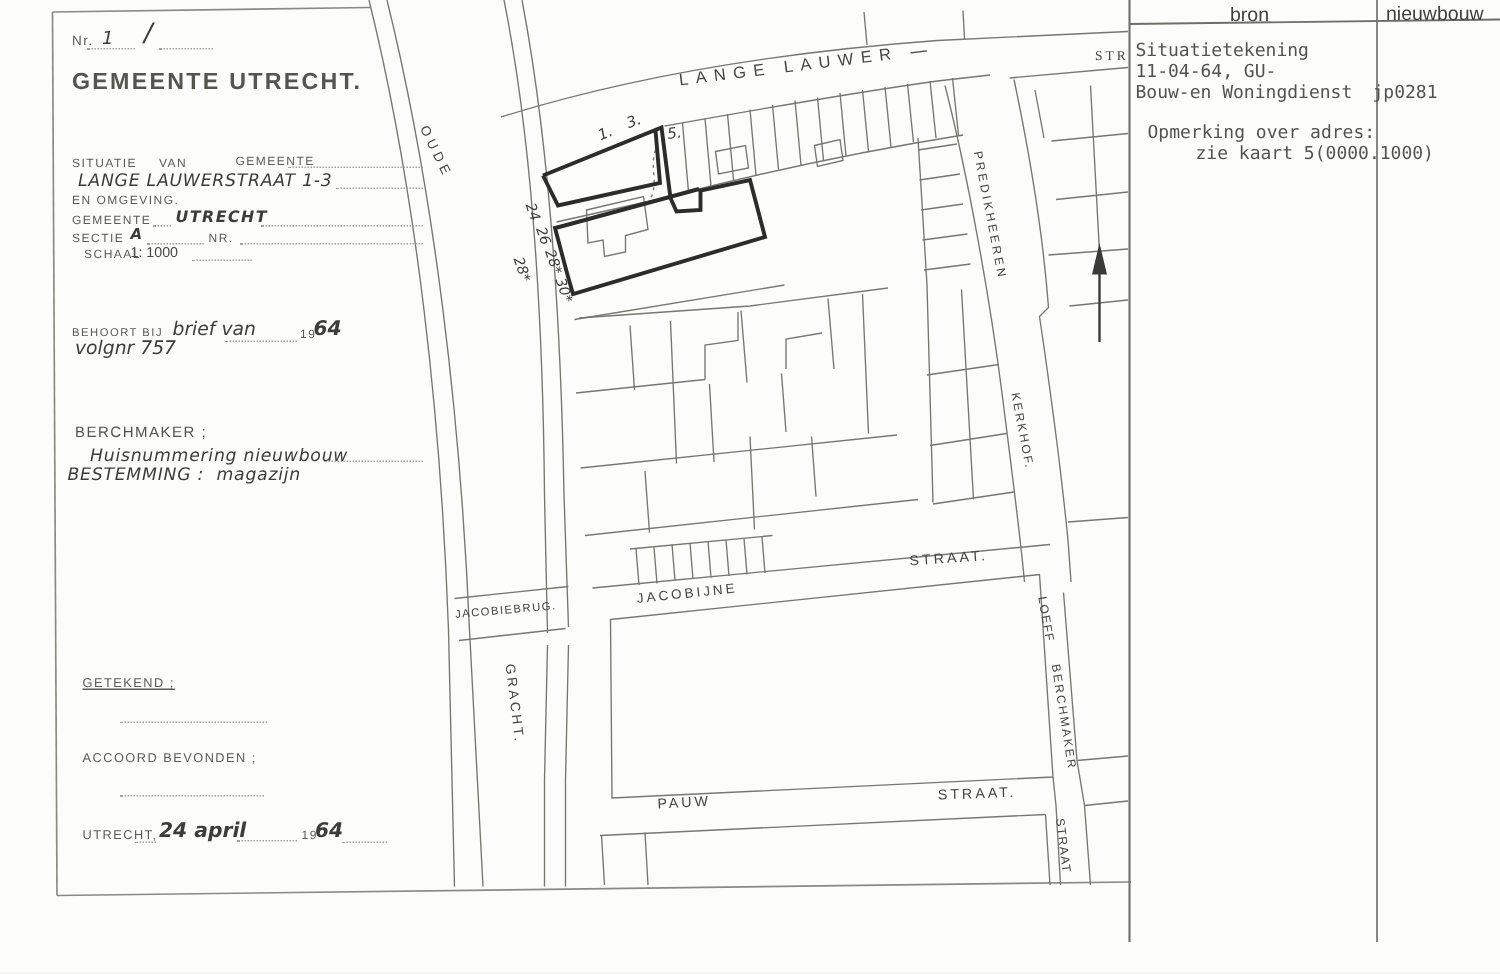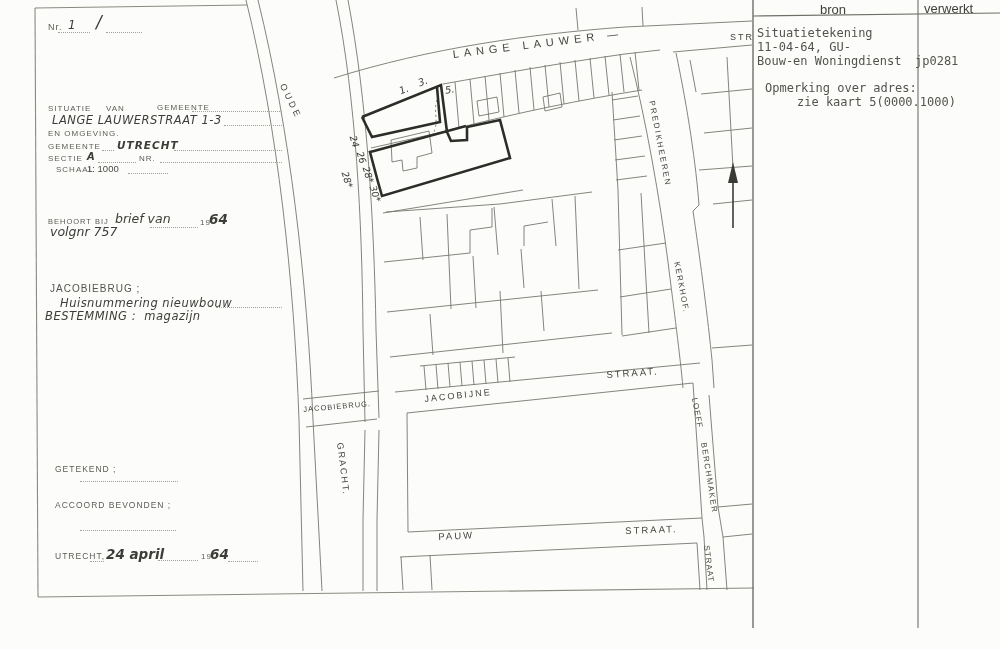--- a/index.html
+++ b/index.html
@@ -101,20 +101,21 @@
       <polygon points="733,162 728,183 738,183" fill="#3a3a36"></polygon>
     </g>
   </svg>
 
   <div class="abs lbl" style="left:48px;top:22px;font-size:9px;">Nr.</div>
   <div class="abs hand" style="left:68px;top:18px;font-size:12px;">1</div>
   <div class="abs hand" style="left:96px;top:12px;font-size:17px;">/</div>
   <div class="dot" style="left:58px;top:31px;width:32px;"></div>
   <div class="dot" style="left:106px;top:31px;width:36px;"></div>
 
+  <div class="abs" style="left:48px;top:46px;font-size:15.5px;letter-spacing:1.5px;color:#55554f;font-weight:bold;">GEMEENTE UTRECHT.</div>
 
   <div class="abs lbl" style="left:48px;top:104px;">SITUATIE</div>
   <div class="abs lbl" style="left:106px;top:104px;">VAN</div>
   <div class="abs lbl" style="left:157px;top:103px;">GEMEENTE</div>
   <div class="dot" style="left:192px;top:110px;width:90px;"></div>
   <div class="abs hand" style="left:52px;top:113px;font-size:11.5px;letter-spacing:0.5px;">LANGE LAUWERSTRAAT 1-3</div>
   <div class="dot" style="left:224px;top:124px;width:58px;"></div>
   <div class="abs lbl" style="left:48px;top:129px;">EN OMGEVING.</div>
 
   <div class="abs lbl" style="left:48px;top:142px;">GEMEENTE</div>
@@ -132,40 +133,40 @@
   <div class="abs" style="left:87px;top:163px;font-size:9.5px;color:#4a4a44;">1: 1000</div>
   <div class="dot" style="left:128px;top:172px;width:40px;"></div>
 
   <div class="abs lbl" style="left:48px;top:217px;font-size:7.5px;">BEHOORT BIJ</div>
   <div class="abs hand" style="left:115px;top:211px;font-size:12.5px;">brief van</div>
   <div class="dot" style="left:150px;top:226px;width:48px;"></div>
   <div class="abs lbl" style="left:200px;top:218px;font-size:8px;">19</div>
   <div class="abs hand" style="left:209px;top:211px;font-size:13.5px;font-weight:bold;">64</div>
   <div class="abs hand" style="left:50px;top:224px;font-size:12.5px;">volgnr 757</div>
 
-  <div class="abs" style="left:50px;top:283px;font-size:10px;letter-spacing:1px;color:#53534d;">JACOBIEBRUG ;</div>
+  <div class="abs" style="left:50px;top:283px;font-size:10px;letter-spacing:1px;color:#53534d;">BERCHMAKER ;</div>
   <div class="abs hand" style="left:60px;top:296px;font-size:11.5px;letter-spacing:0.5px;">Huisnummering nieuwbouw</div>
   <div class="dot" style="left:216px;top:306px;width:66px;"></div>
   <div class="abs hand" style="left:45px;top:309px;font-size:11.5px;letter-spacing:0.5px;"><span>BESTEMMING :</span>&nbsp;&nbsp;<span>magazijn</span></div>
 
-  <div class="abs lbl" style="left:55px;top:464px;font-size:8.5px;">GETEKEND ;</div>
+  <div class="abs lbl" style="left:55px;top:450px;font-size:8.5px;text-decoration:underline;">GETEKEND ;</div>
   <div class="dot" style="left:80px;top:480px;width:98px;"></div>
   <div class="abs lbl" style="left:55px;top:500px;font-size:8.5px;">ACCOORD BEVONDEN ;</div>
   <div class="dot" style="left:80px;top:529px;width:96px;"></div>
 
   <div class="abs lbl" style="left:55px;top:551px;font-size:8.5px;">UTRECHT,</div>
   <div class="dot" style="left:90px;top:560px;width:14px;"></div>
   <div class="abs hand" style="left:106px;top:546px;font-size:13.5px;font-weight:bold;text-align:center;">24  april</div>
   <div class="dot" style="left:158px;top:559px;width:40px;"></div>
   <div class="abs lbl" style="left:201px;top:552px;font-size:8px;">19</div>
   <div class="abs hand" style="left:210px;top:546px;font-size:13.5px;font-weight:bold;">64</div>
   <div class="dot" style="left:228px;top:560px;width:30px;"></div>
 
   <div class="abs maplbl" style="left:452px;top:48px;font-size:11px;letter-spacing:5px;transform:rotate(-7deg);transform-origin:left top;">LANGE  LAUWER  —</div>
-  <div class="abs maplbl" style="left:730px;top:32px;font-size:9px;">STR</div>
+  <div class="abs maplbl" style="left:730px;top:32px;font-size:9px;font-family:Liberation Serif, serif;">STR</div>
   <div class="abs maplbl" style="left:287px;top:82px;font-size:9px;letter-spacing:3px;transform:rotate(64deg);transform-origin:left top;">OUDE</div>
   <div class="abs maplbl" style="left:303px;top:405px;font-size:7.5px;letter-spacing:1px;transform:rotate(-5deg);transform-origin:left top;">JACOBIEBRUG.</div>
   <div class="abs maplbl" style="left:345px;top:442px;font-size:9px;letter-spacing:2px;transform:rotate(83deg);transform-origin:left top;">GRACHT.</div>
   <div class="abs maplbl" style="left:656px;top:100px;font-size:8px;letter-spacing:2px;transform:rotate(79deg);transform-origin:left top;">PREDIKHEEREN</div>
   <div class="abs maplbl" style="left:681px;top:261px;font-size:8px;letter-spacing:1.5px;transform:rotate(79deg);transform-origin:left top;">KERKHOF.</div>
   <div class="abs maplbl" style="left:424px;top:394px;font-size:9px;letter-spacing:2px;transform:rotate(-6deg);transform-origin:left top;">JACOBIJNE</div>
   <div class="abs maplbl" style="left:606px;top:369px;font-size:9.5px;letter-spacing:2px;transform:rotate(-4deg);transform-origin:left top;">STRAAT.</div>
   <div class="abs maplbl" style="left:438px;top:531px;font-size:9.5px;letter-spacing:2px;transform:rotate(-3deg);transform-origin:left top;">PAUW</div>
   <div class="abs maplbl" style="left:625px;top:525px;font-size:9.5px;letter-spacing:2px;transform:rotate(-2deg);transform-origin:left top;">STRAAT.</div>
   <div class="abs maplbl" style="left:699px;top:397px;font-size:8px;letter-spacing:1px;transform:rotate(80deg);transform-origin:left top;">LOEFF</div>
@@ -175,21 +176,21 @@
   <div class="abs hand" style="left:399px;top:84px;font-size:10px;transform:rotate(-22deg);">1.</div>
   <div class="abs hand" style="left:418px;top:76px;font-size:10px;transform:rotate(-20deg);">3.</div>
   <div class="abs hand" style="left:445px;top:84px;font-size:10px;transform:rotate(-8deg);">5.</div>
   <div class="abs hand" style="left:358px;top:134px;font-size:9.5px;transform:rotate(72deg);transform-origin:left top;">24</div>
   <div class="abs hand" style="left:365px;top:150px;font-size:9.5px;transform:rotate(72deg);transform-origin:left top;">26</div>
   <div class="abs hand" style="left:371px;top:165px;font-size:9.5px;transform:rotate(72deg);transform-origin:left top;">28*</div>
   <div class="abs hand" style="left:350px;top:170px;font-size:9.5px;transform:rotate(72deg);transform-origin:left top;">28*</div>
   <div class="abs hand" style="left:378px;top:184px;font-size:9.5px;transform:rotate(72deg);transform-origin:left top;">30*</div>
 
   <div class="abs" style="left:820px;top:2px;font-size:13px;color:#3f3f3a;">bron</div>
-  <div class="abs" style="left:924px;top:1px;font-size:13px;color:#3f3f3a;">verwerkt</div>
+  <div class="abs" style="left:924px;top:1px;font-size:13px;color:#3f3f3a;">nieuwbouw</div>
   <div class="abs mono" style="left:757px;top:26px;font-size:12px;">Situatietekening</div>
   <div class="abs mono" style="left:757px;top:40px;font-size:12px;">11-04-64, GU-</div>
   <div class="abs mono" style="left:757px;top:54px;font-size:12px;">Bouw-en Woningdienst</div>
   <div class="abs mono" style="left:915px;top:54px;font-size:12px;">jp0281</div>
   <div class="abs mono" style="left:765px;top:81px;font-size:12px;">Opmerking over adres:</div>
   <div class="abs mono" style="left:765px;top:95px;font-size:12px;margin-left:32px;">zie kaart 5(0000.1000)</div>
 
 </div>
 
 </body></html>

